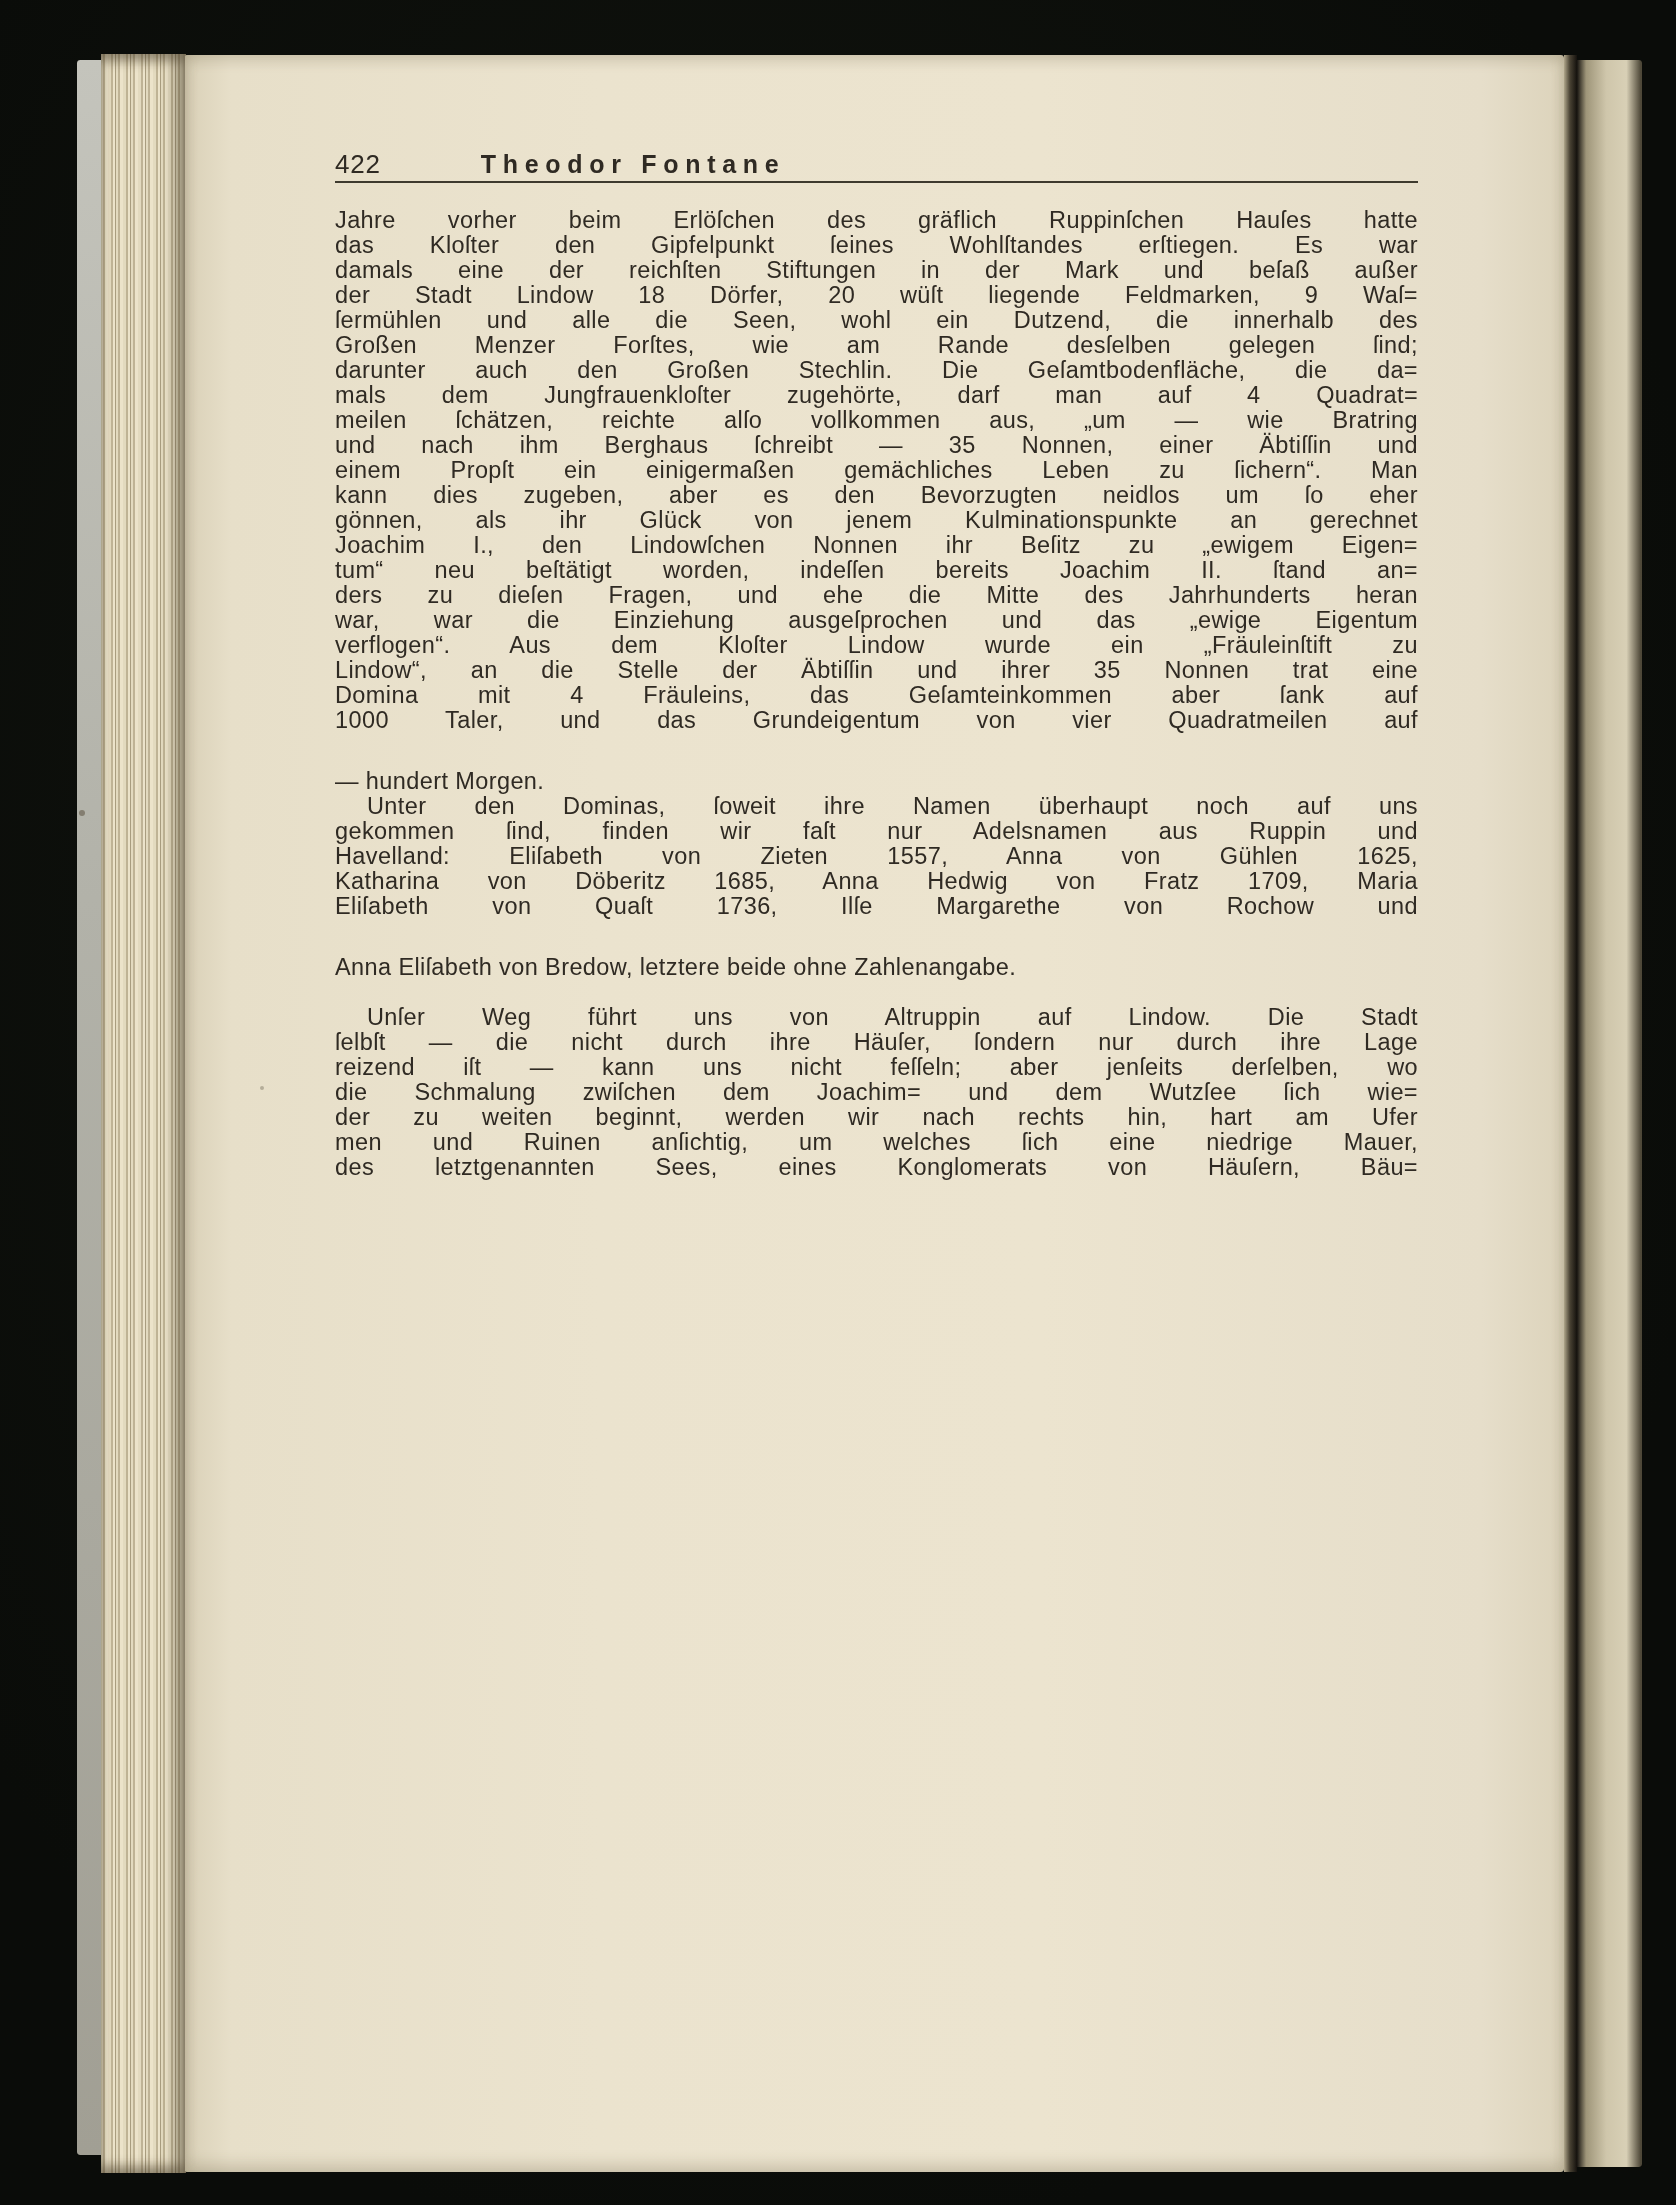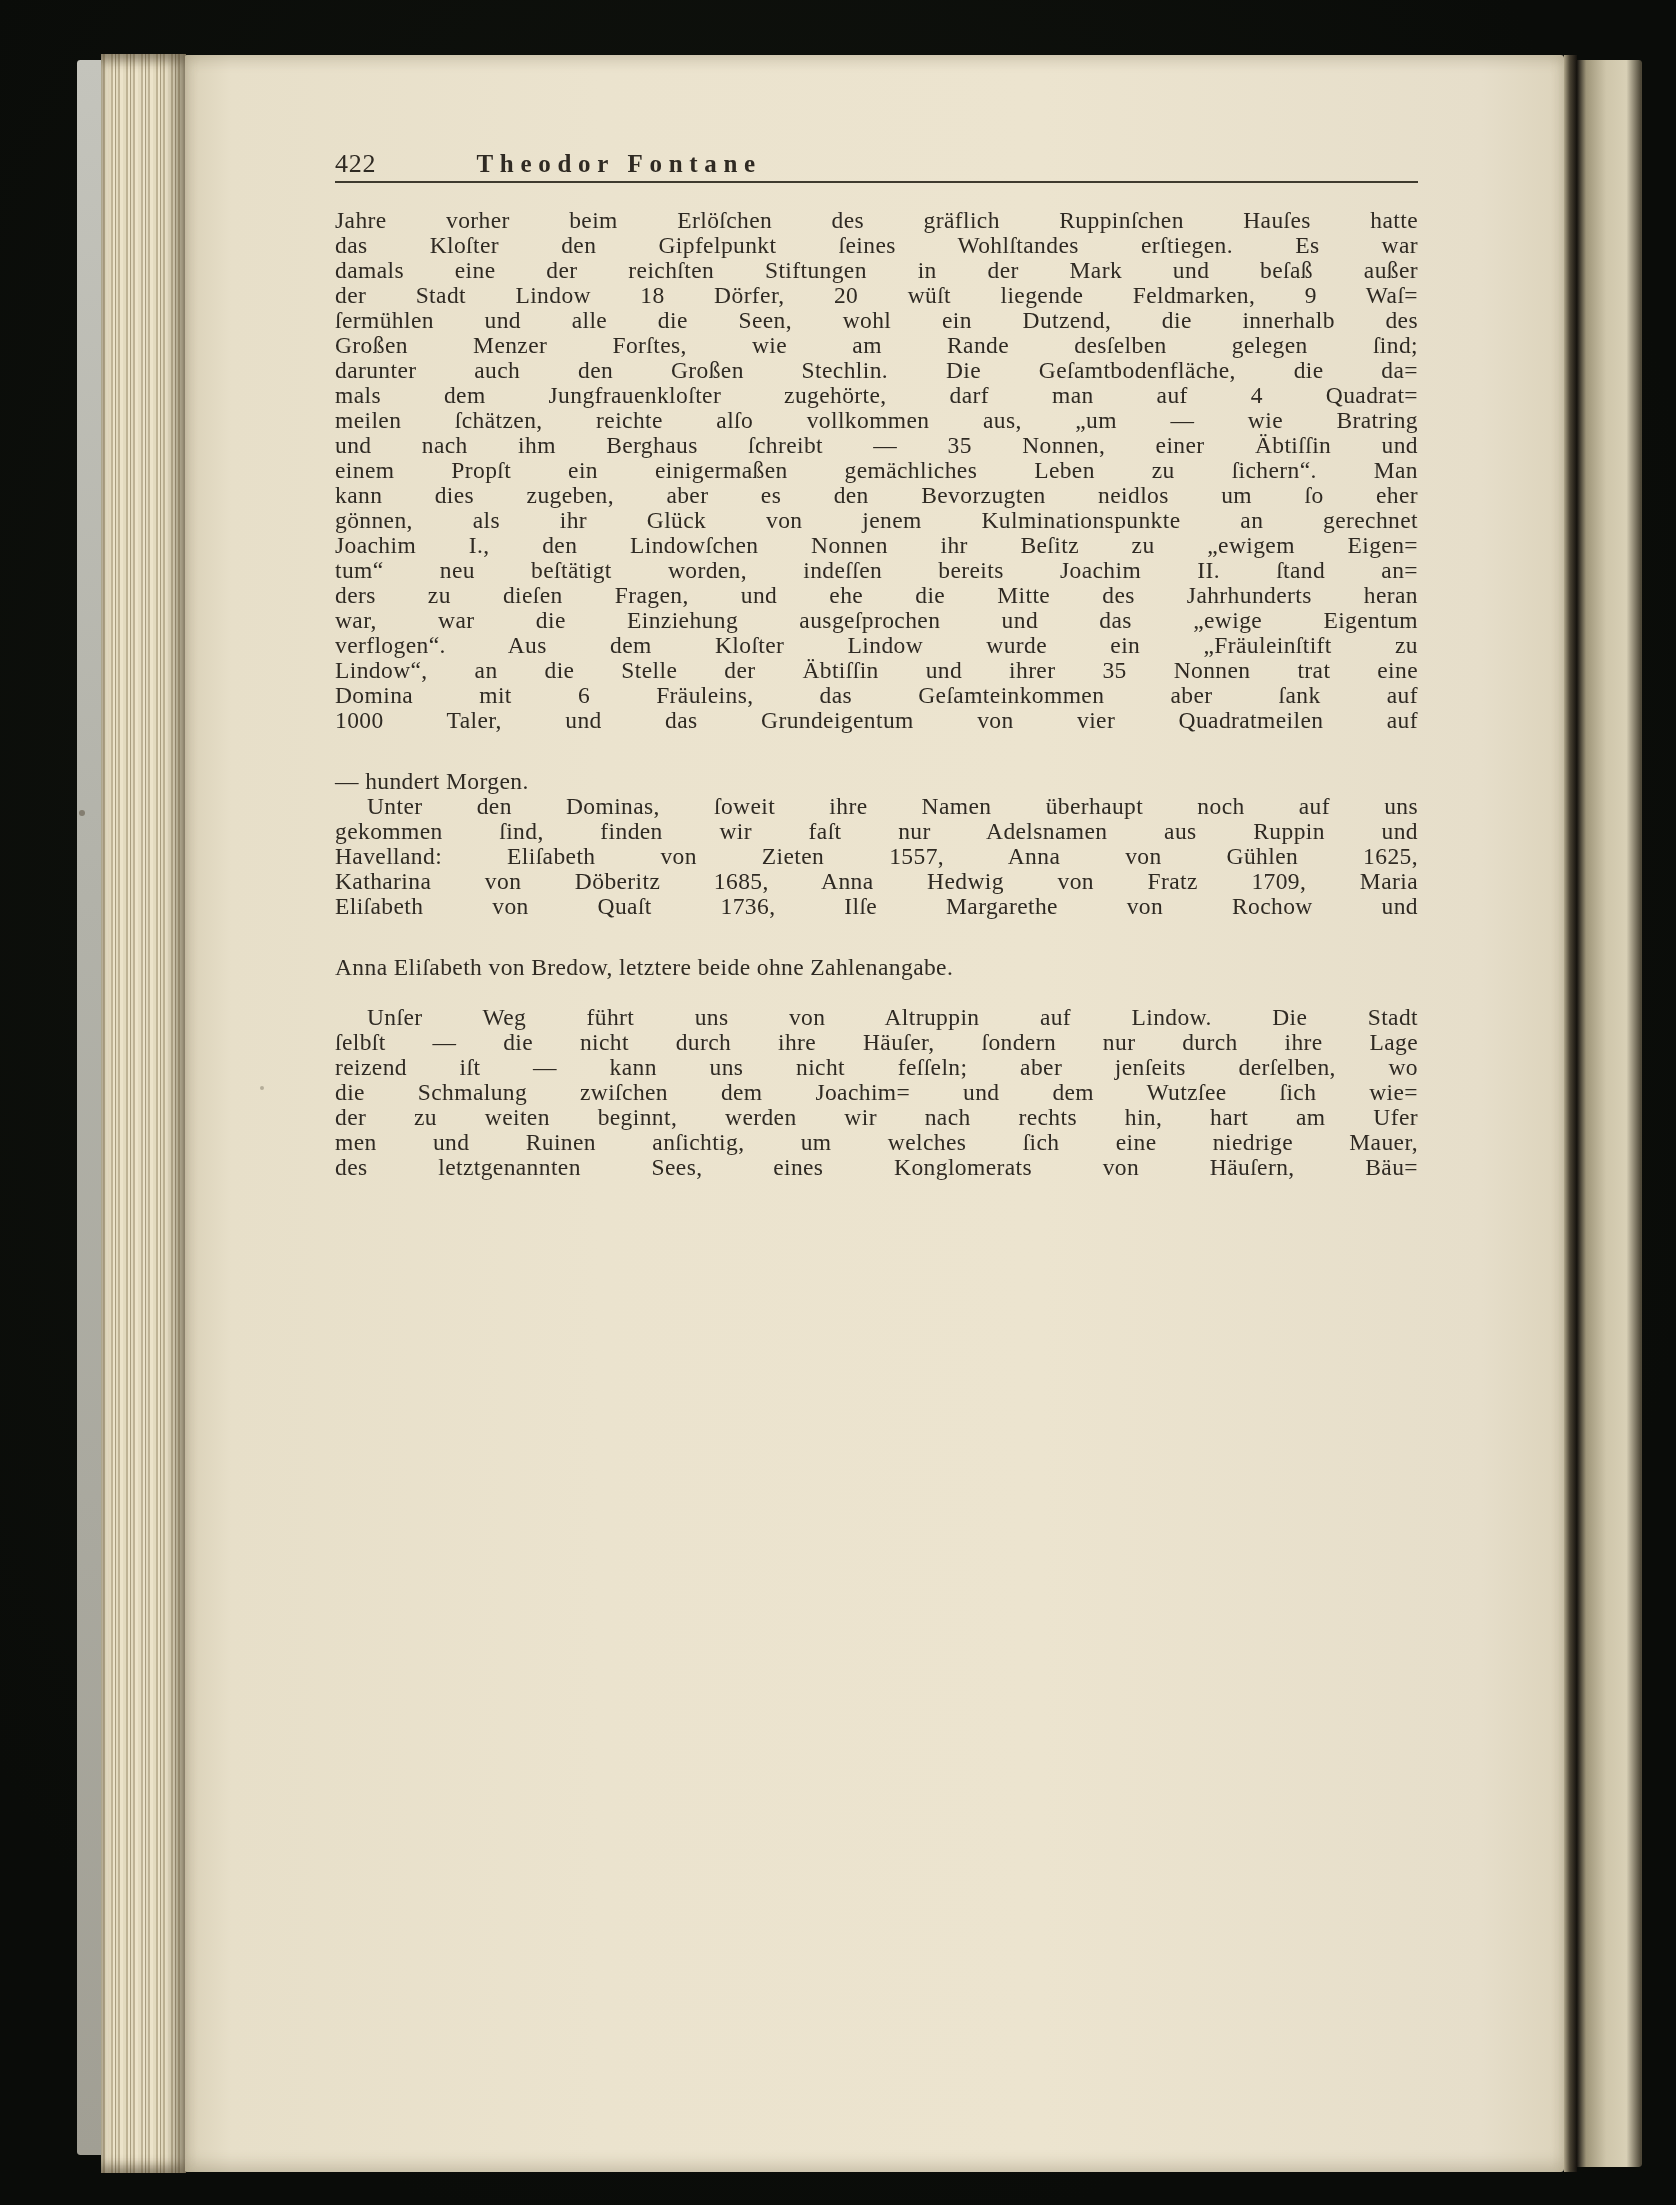--- a/index.html
+++ b/index.html
@@ -2,21 +2,21 @@
 <html style="font-size:13.4px"><head>
 <meta charset="utf-8">
 <style>
   html, body { margin: 0; padding: 0; background: #0a0c09; }
   .scene {
     position: relative;
     width: 1676px;
     height: 2205px;
     overflow: hidden;
     background: radial-gradient(ellipse at 45% 40%, #12150f 0%, #0a0c09 75%);
-    font-family: Liberation Serif, serif;
+    font-family: Liberation Sans, sans-serif;
   }
 
   
   .cover-edge {
     position: absolute; left: 77px; top: 60px; width: 27px; height: 2095px;
     background: linear-gradient(180deg, #c4c4bc 0%, #b2b2a9 40%, #a19f94 100%);
     border-radius: 3.4px 0 0 3.4px;
   }
 
   
@@ -114,21 +114,21 @@
           <div class="line">und nach ihm Berghaus ſchreibt — 35 Nonnen, einer Äbtiſſin und</div>
           <div class="line">einem Propſt ein einigermaßen gemächliches Leben zu ſichern“. Man</div>
           <div class="line">kann dies zugeben, aber es den Bevorzugten neidlos um ſo eher</div>
           <div class="line">gönnen, als ihr Glück von jenem Kulminationspunkte an gerechnet</div>
           <div class="line">Joachim I., den Lindowſchen Nonnen ihr Beſitz zu „ewigem Eigen=</div>
           <div class="line">tum“ neu beſtätigt worden, indeſſen bereits Joachim II. ſtand an=</div>
           <div class="line">ders zu dieſen Fragen, und ehe die Mitte des Jahrhunderts heran</div>
           <div class="line">war, war die Einziehung ausgeſprochen und das „ewige Eigentum</div>
           <div class="line">verflogen“. Aus dem Kloſter Lindow wurde ein „Fräuleinſtift zu</div>
           <div class="line">Lindow“, an die Stelle der Äbtiſſin und ihrer 35 Nonnen trat eine</div>
-          <div class="line">Domina mit 6 Fräuleins, das Geſamteinkommen aber ſank auf</div>
+          <div class="line">Domina mit 4 Fräuleins, das Geſamteinkommen aber ſank auf</div>
           <div class="line">1000 Taler, und das Grundeigentum von vier Quadratmeilen auf</div>
           <div class="line">— hundert Morgen.</div>
         </div>
       <div class="para indent endleft">
           <div class="line">Unter den Dominas, ſoweit ihre Namen überhaupt noch auf uns</div>
           <div class="line">gekommen ſind, finden wir faſt nur Adelsnamen aus Ruppin und</div>
           <div class="line">Havelland: Eliſabeth von Zieten 1557, Anna von Gühlen 1625,</div>
           <div class="line">Katharina von Döberitz 1685, Anna Hedwig von Fratz 1709, Maria</div>
           <div class="line">Eliſabeth von Quaſt 1736, Ilſe Margarethe von Rochow und</div>
           <div class="line">Anna Eliſabeth von Bredow, letztere beide ohne Zahlenangabe.</div>

